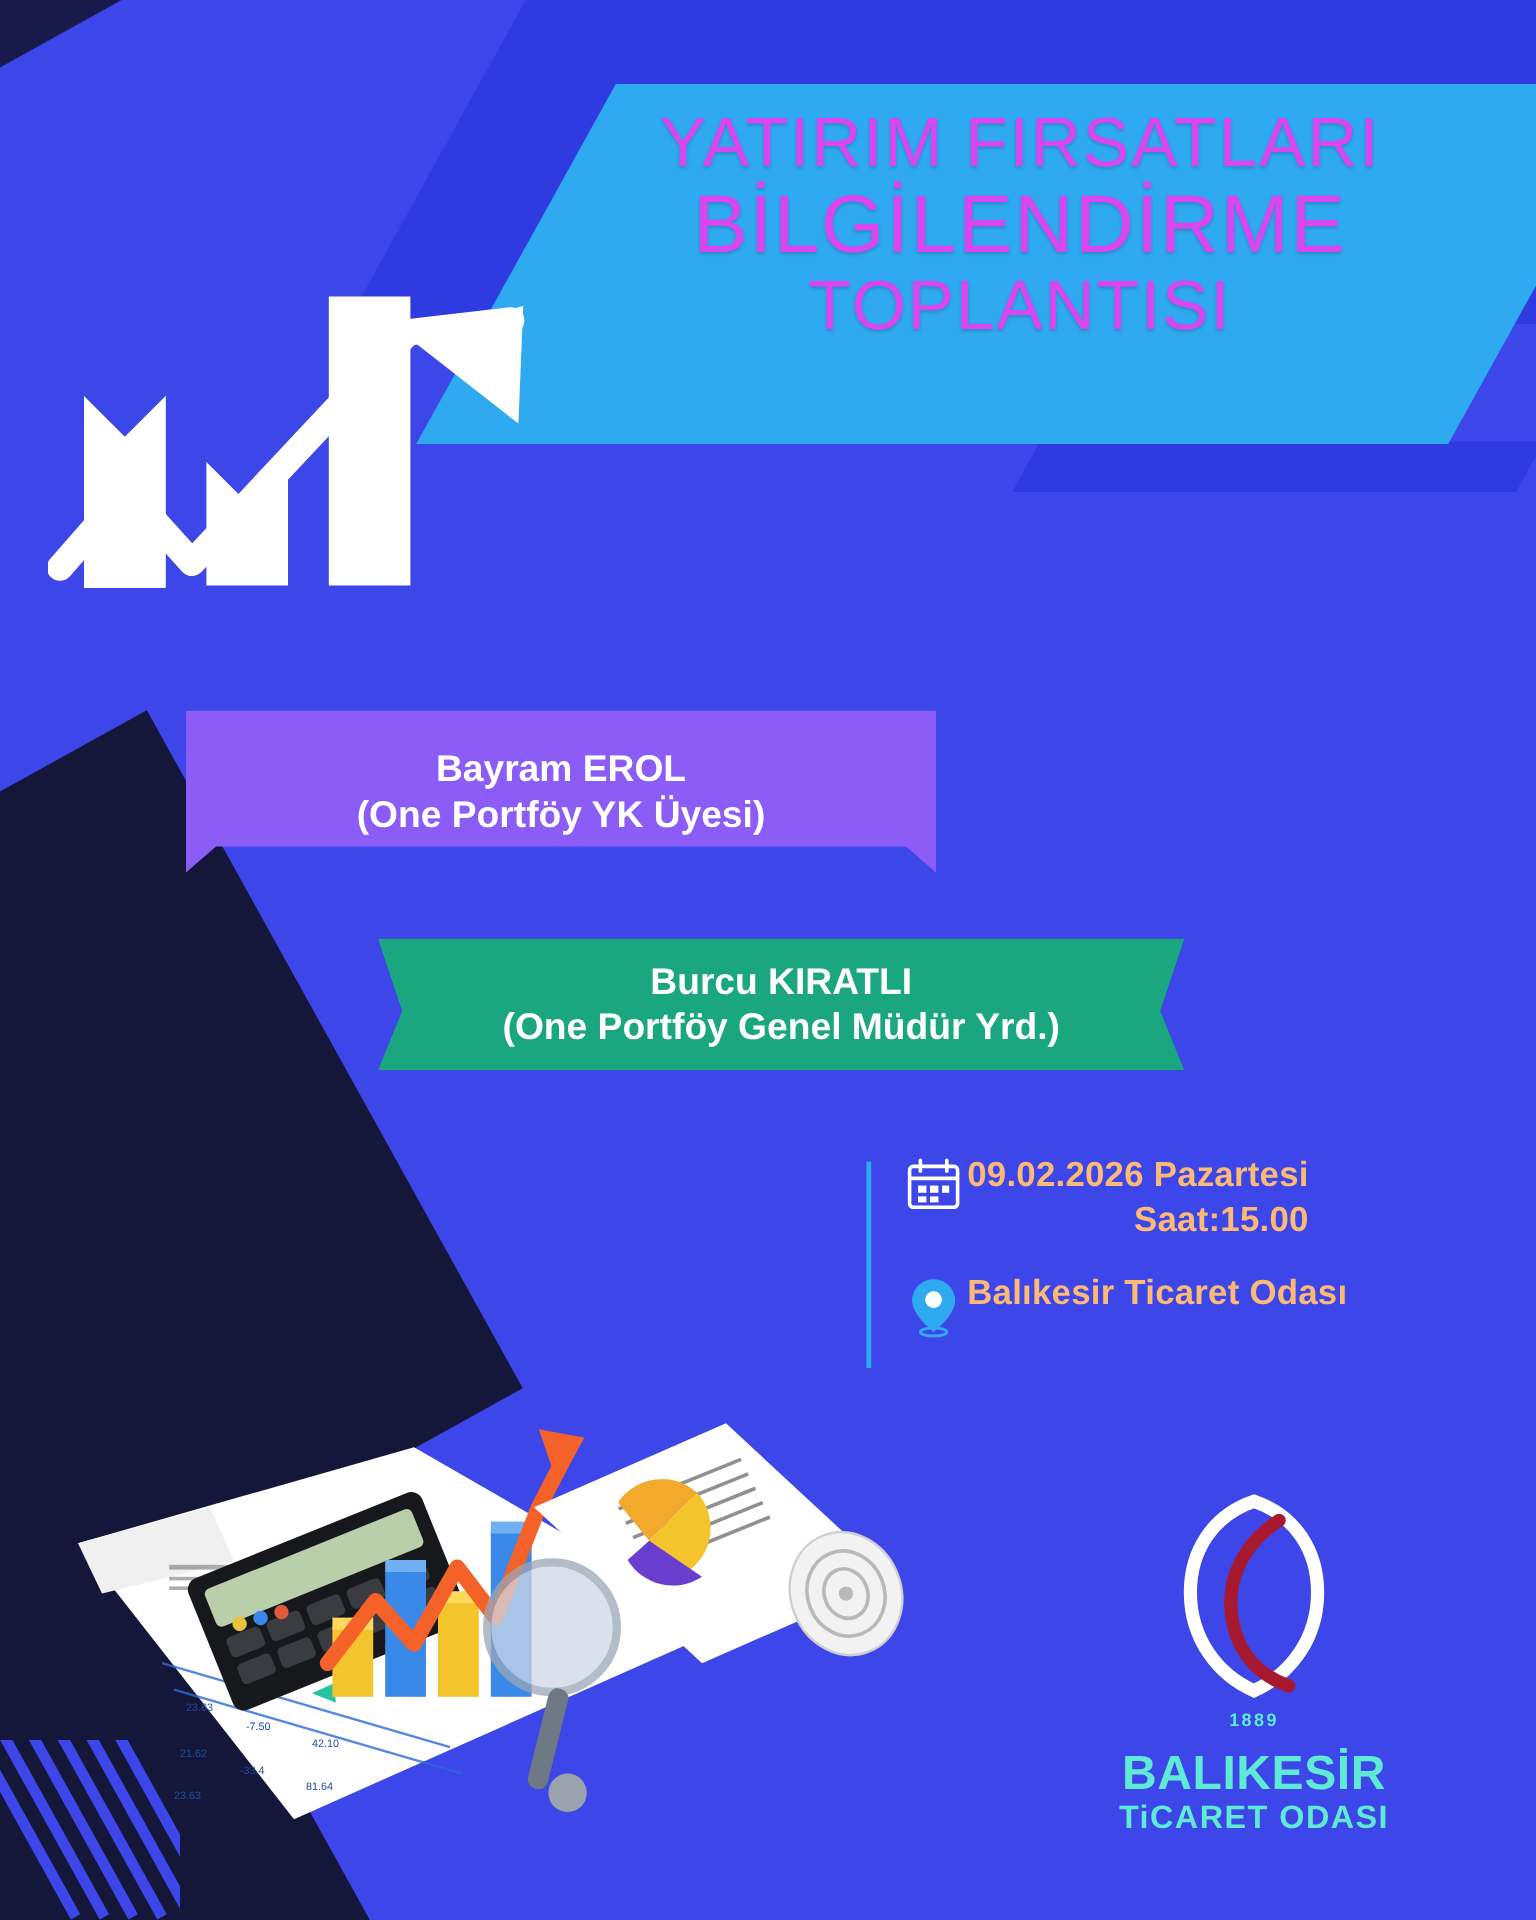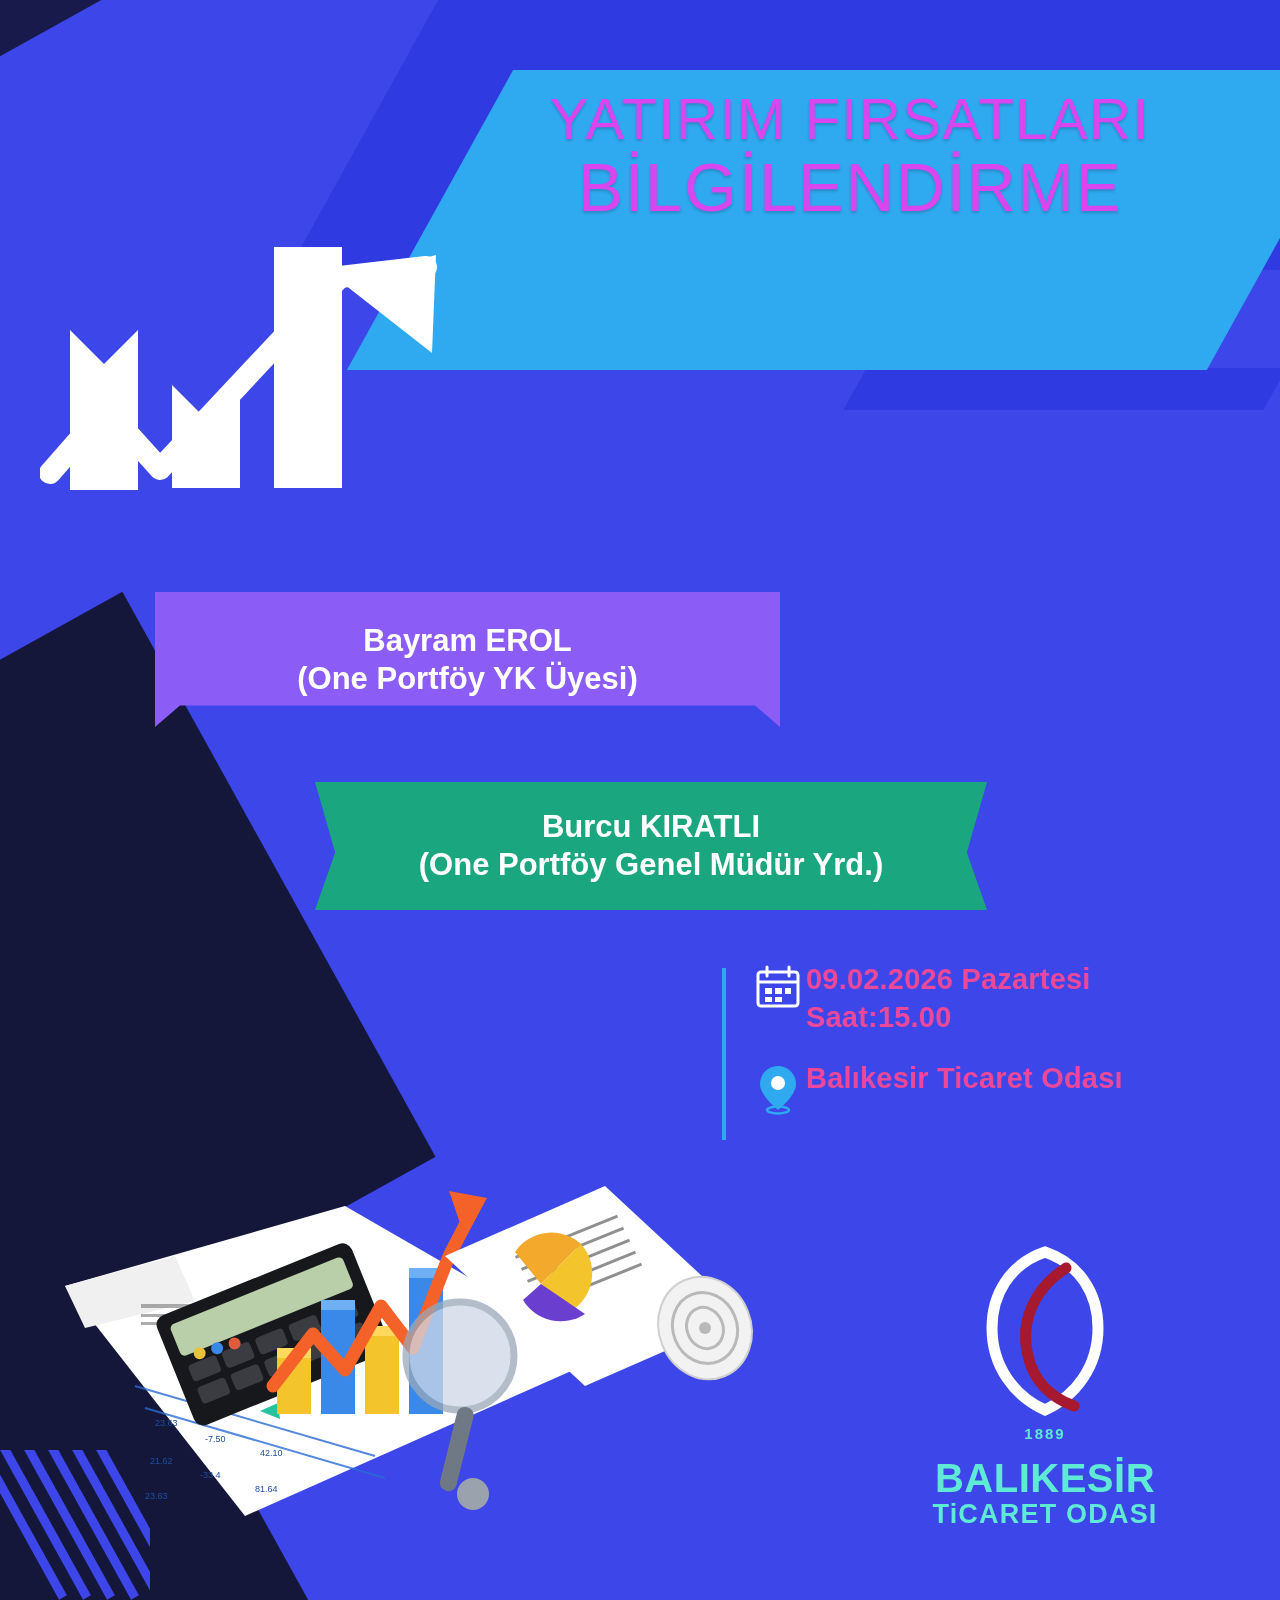--- a/index.html
+++ b/index.html
@@ -161,32 +161,33 @@
     top: 592px;
     width: 625px;
     height: 135px;
     background: #8b5cf6;
     clip-path: polygon(0 0, 100% 0, 100% 100%, 96% 84%, 4% 84%, 0 100%);
   }
   .ribbon-2 {
     left: 315px;
     top: 782px;
     width: 672px;
-    height: 128px;
+    height: 110px;
     background: #1aa67f;
     clip-path: polygon(0 0, 100% 0, 97% 55%, 100% 100%, 0 100%, 3% 55%);
   }
 
   
   .info-block {
     position: absolute;
     left: 722px;
     top: 960px;
     width: 520px;
-    color: #ec4899;
+    color: #fdba74;
+    text-align: right;
   }
   .info-divider {
     position: absolute;
     left: 0;
     top: 8px;
     width: 4px;
     height: 172px;
     background: #2fa9ef;
   }
   .info-row {
@@ -284,20 +285,21 @@
         <i style="left:354px"></i>
         <i style="left:380px"></i>
         <i style="left:406px"></i>
         <i style="left:432px"></i>
     </div>
   </div>
 
   <div class="title-block">
     <span class="title-line l1">YATIRIM FIRSATLARI</span>
     <span class="title-line l2">BİLGİLENDİRME</span>
+    <span class="title-line l3">TOPLANTISI</span>
   </div>
 
   <div class="growth-graphic">
     <svg viewBox="0 0 420 320" width="420" height="320" xmlns="http://www.w3.org/2000/svg">
 
       <path d="M30 105 h68 v160 h-68 z" fill="#ffffff" transform="translate(0,0)"></path>
       <path d="M30 105 h68 v35 l-34 18 -34 -18 z" fill="#171a4a" opacity="0"></path>
       <g fill="#ffffff">
         <path d="M30 105 h68 v158 h-68 z"></path>
         <path d="M132 160 h68 v103 h-68 z"></path>

